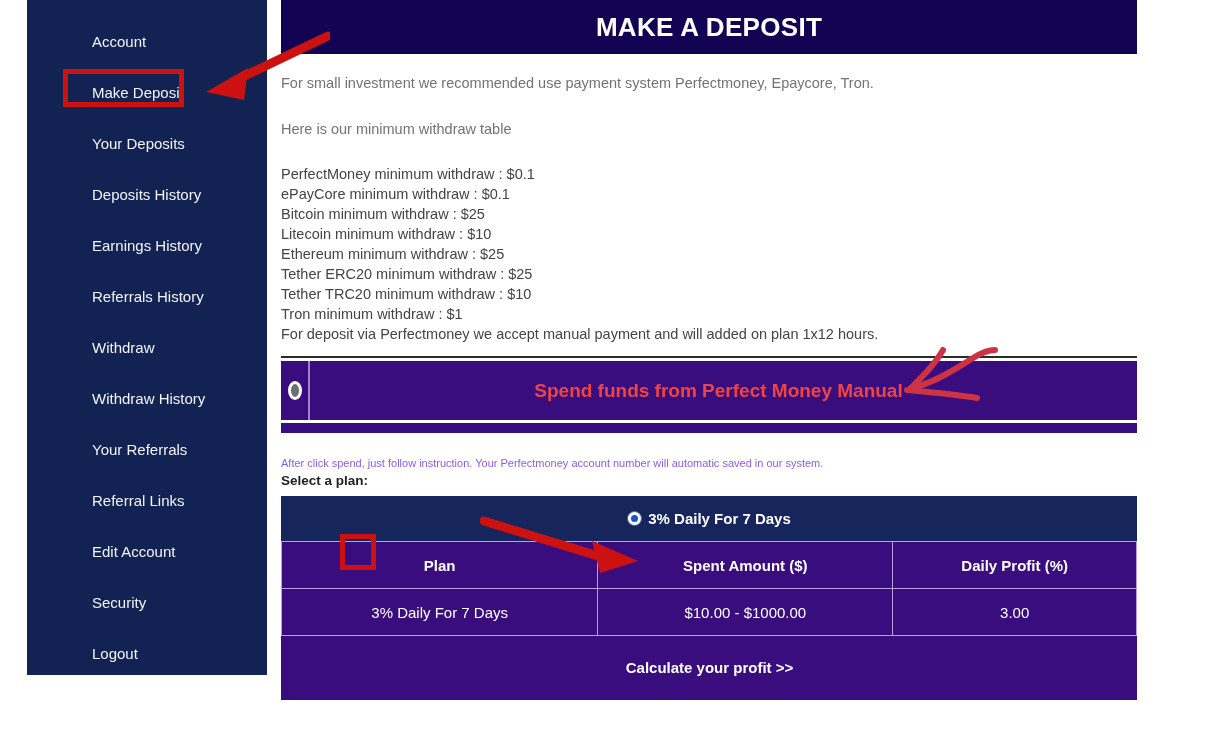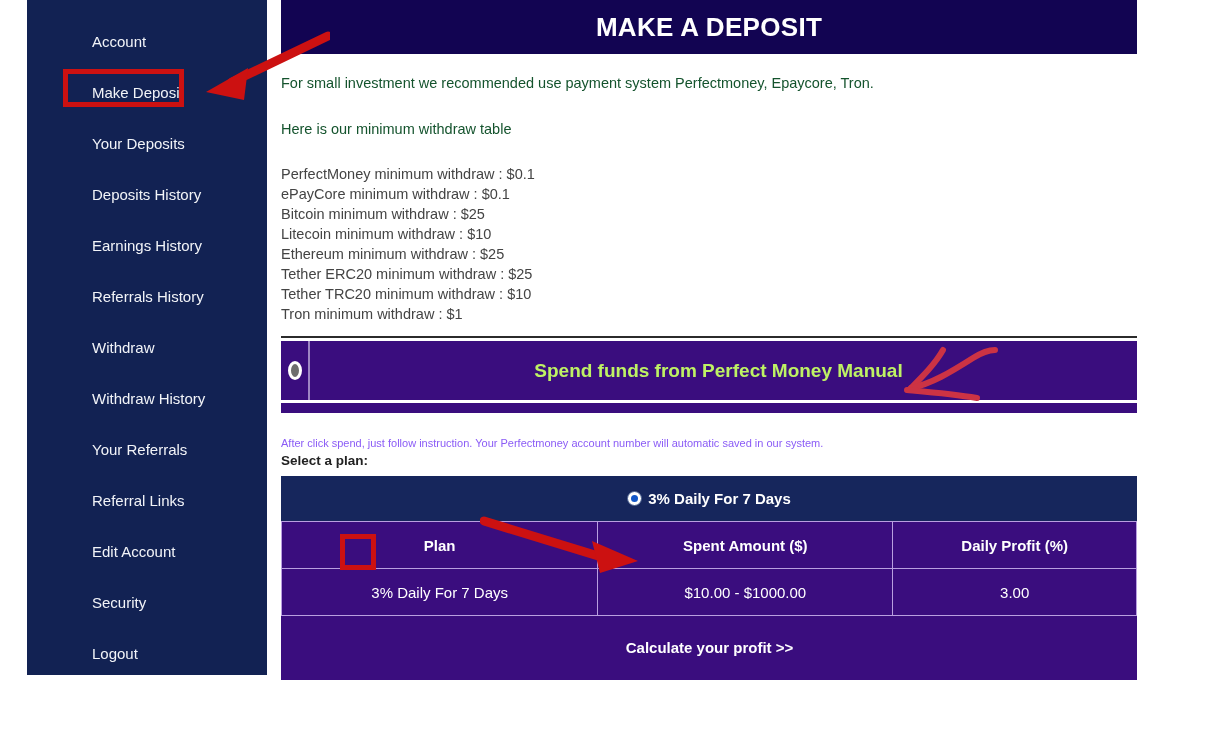--- a/index.html
+++ b/index.html
@@ -66,21 +66,21 @@
     line-height: 54px;
     text-align: center;
     color: #ffffff;
     font-size: 26px;
     font-weight: bold;
     letter-spacing: 0.3px;
   }
 
   .para {
     font-size: 14.5px;
-    color: #14532d;
+    color: #737373;
     line-height: 20px;
     margin: 0;
   }
   #intro-line { margin-top: 19px; }
   #table-intro-line { margin-top: 26px; }
 
   #withdraw-list {
     margin-top: 25px;
   }
   #withdraw-list .wrow {
@@ -127,21 +127,21 @@
     width: 14px;
     height: 19px;
     border-radius: 50%;
     background: #6e6e6e;
     border: 3px solid #ffffff;
     box-sizing: border-box;
   }
   #spend-banner-label {
     flex: 1 1 auto;
     text-align: center;
-    color: #bef264;
+    color: #ef4444;
     font-size: 19px;
     font-weight: bold;
     padding-right: 10px;
   }
   #spend-banner-underbar {
     height: 10px;
     background: #3a0d7e;
     margin-top: 3px;
   }
 
@@ -270,20 +270,21 @@
 
   <div id="withdraw-list">
     <div class="wrow">PerfectMoney minimum withdraw : $0.1</div>
     <div class="wrow">ePayCore minimum withdraw : $0.1</div>
     <div class="wrow">Bitcoin minimum withdraw : $25</div>
     <div class="wrow">Litecoin minimum withdraw : $10</div>
     <div class="wrow">Ethereum minimum withdraw : $25</div>
     <div class="wrow">Tether ERC20 minimum withdraw : $25</div>
     <div class="wrow">Tether TRC20 minimum withdraw : $10</div>
     <div class="wrow">Tron minimum withdraw : $1</div>
+    <div id="manual-note">For deposit via Perfectmoney we accept manual payment and will added on plan 1x12 hours.</div>
   </div>
 
   <hr class="rule">
 
   <div id="spend-banner-wrap">
     <div id="spend-banner">
       <div id="pm-logo-cell">
         <div id="pm-logo"></div>
       </div>
       <div id="spend-banner-label">Spend funds from Perfect Money Manual</div>

